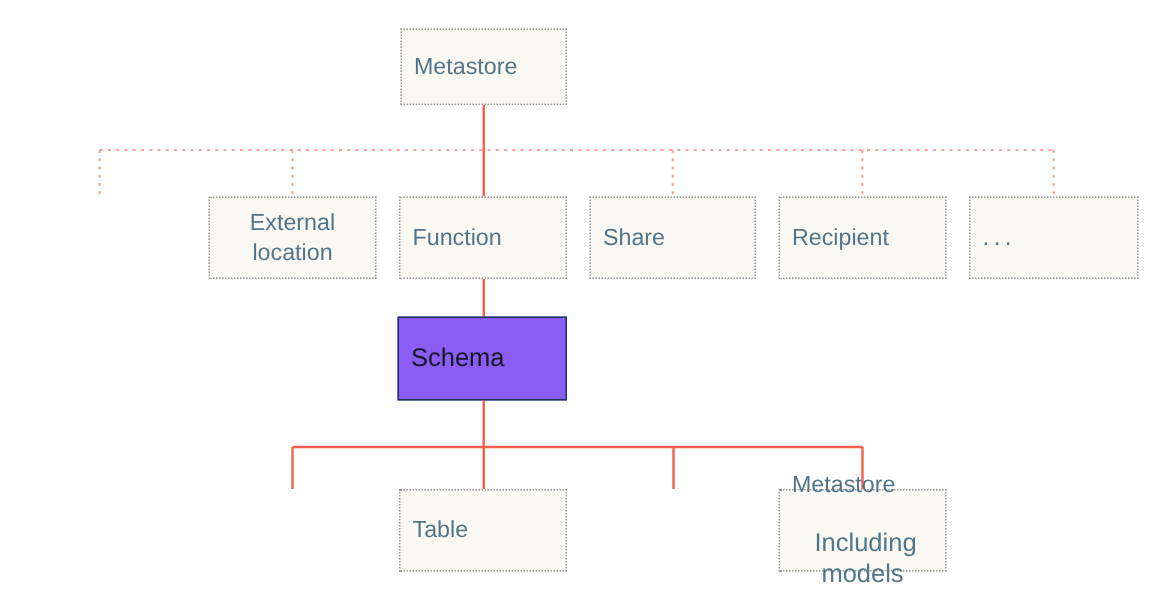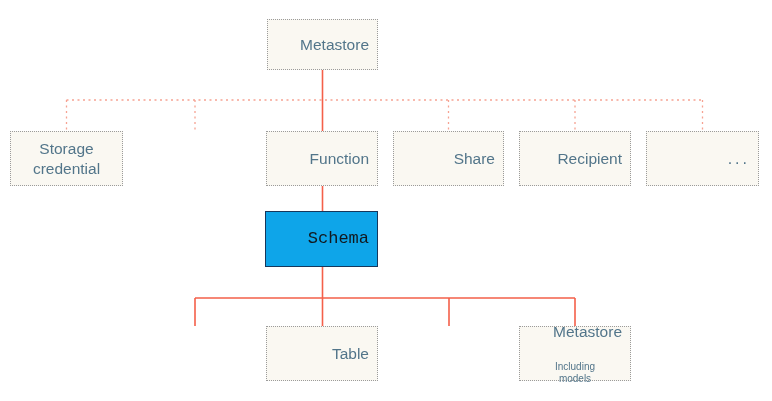--- a/index.html
+++ b/index.html
@@ -22,66 +22,65 @@
     overflow:hidden;
   }
   .wires{
     position:absolute;left:0;top:0;width:772px;height:401px;
     pointer-events:none;
   }
   .wire-solid{stroke:var(--line-solid);stroke-width:1.6;fill:none;}
   .wire-dotted{stroke:var(--line-dotted);stroke-width:1.3;fill:none;stroke-dasharray:2 3.5;}
   .node{
     position:absolute;
-    display:flex;flex-direction:column;align-items:flex-end;justify-content:center;
+    display:flex;flex-direction:column;align-items:flex-start;justify-content:center;
     background:var(--node-bg);
     border:1px dotted var(--node-border);
     color:var(--node-text);
     font-size:15.5px;
     line-height:1.25;
     text-align:center;
     padding:4px 8px;
   }
   .node .lbl{display:block;}
   .node.schema{
-    background:#0ea5e9;
+    background:#8b5cf6;
     border:1.5px solid var(--schema-border);
     color:var(--schema-text);
     font-size:17px;
     font-weight:500;
-    font-family:Liberation Mono, monospace;
   }
   .node.ellipsis{letter-spacing:3px;font-size:16px;}
   .sublbl{
     display:block;
-    font-size:10px;
+    font-size:17px;
     line-height:1.2;
     max-width:64px;
     margin:19px auto 0;
     color:var(--node-text);
   }
 </style>
 </head>
 <body>
 
 <div class="stage">
 
   <svg class="wires" viewBox="0 0 772 401" aria-hidden="true">
     <path class="wire-dotted" d="M66.5 100 H702.5 M66.5 100 V131 M195 100 V131 M448.5 100 V131 M575 100 V131 M702.5 100 V131"></path>
     <path class="wire-solid" d="M322.5 70 V131 M322.5 186 V211 M322.5 267 V298 M195 298 H575 M195 298 V326 M322.5 298 V326 M449 298 V326 M575 298 V326"></path>
   </svg>
 
   <div class="node" style="left:267px;top:19px;width:111px;height:51px">
     <span class="lbl">Metastore</span>
   </div>
 
-  <div class="node" style="left:10px;top:131px;width:113px;height:55px">
-    <span class="lbl">Storage credential</span>
+
+  <div class="node" style="left:139px;top:131px;width:112px;height:55px">
+    <span class="lbl">External location</span>
   </div>
-
 
   <div class="node" style="left:266px;top:131px;width:112px;height:55px">
     <span class="lbl">Function</span>
   </div>
 
   <div class="node" style="left:519px;top:131px;width:112px;height:55px">
     <span class="lbl">Recipient</span>
   </div>
 
   <div class="node" style="left:393px;top:131px;width:111px;height:55px">

